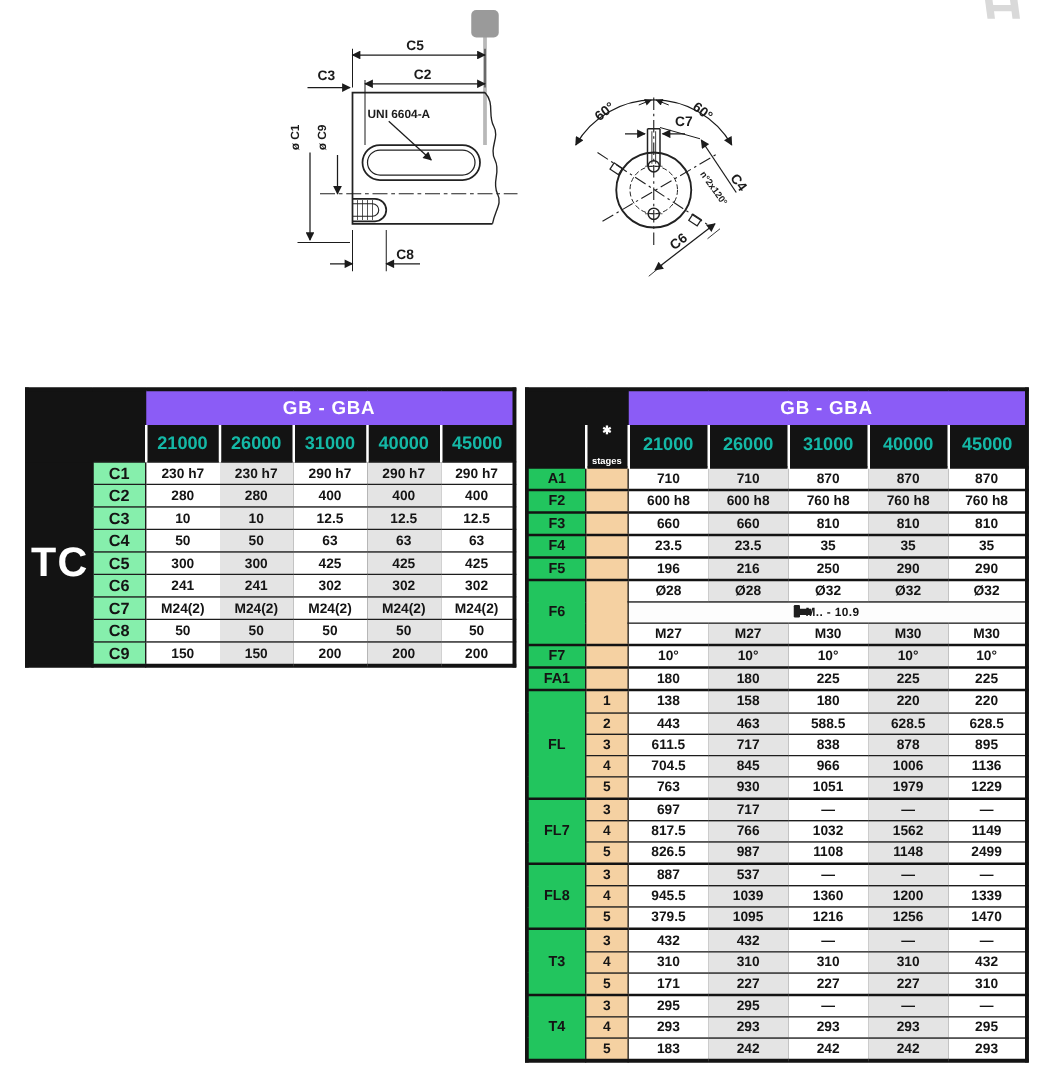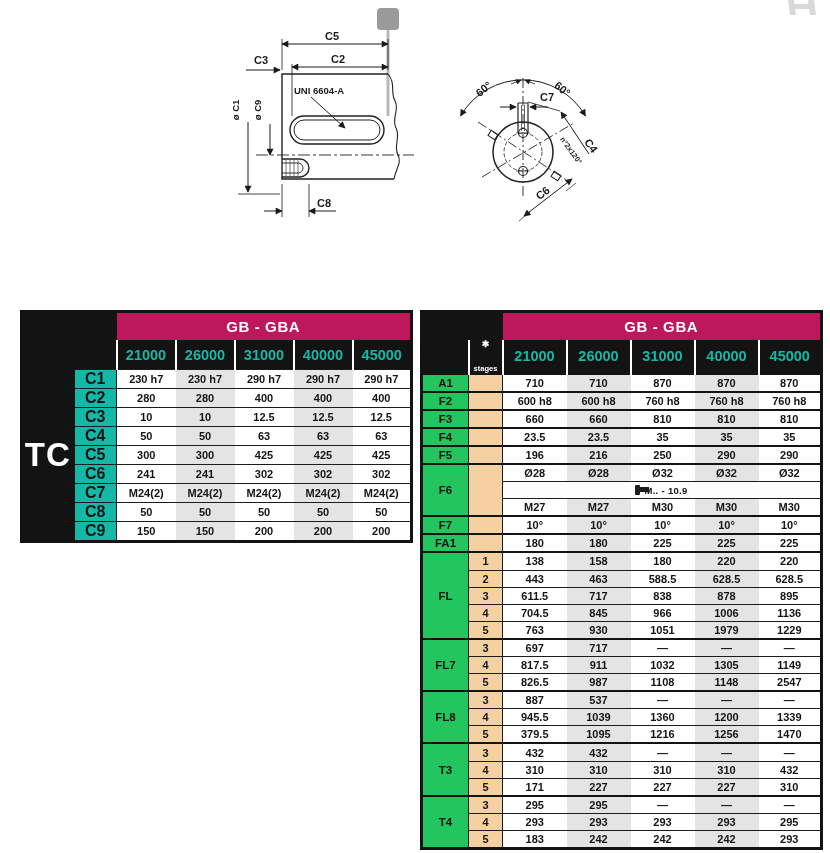--- a/index.html
+++ b/index.html
@@ -12,34 +12,34 @@
 
   #shaft-svg{position:absolute;left:228px;top:4px;}
   #flange-svg{position:absolute;left:448px;top:48px;}
   #corner-logo{position:absolute;right:8px;top:0;}
 
   
   table{border-collapse:collapse;table-layout:fixed;}
   #left-table{position:absolute;left:20px;top:310px;width:390px;border:3px solid #131313;background:#131313;}
   #right-table{position:absolute;left:420px;top:310px;width:400px;border:3px solid #131313;background:#131313;}
 
-  th.title{background:#be185d;color:#fff;font-size:15px;font-weight:bold;height:25px;letter-spacing:.6px;}
+  th.title{background:#8b5cf6;color:#fff;font-size:15px;font-weight:bold;height:25px;letter-spacing:.6px;}
   th.corner{background:#131313;}
   th.colh{background:#131313;color:#14b8a6;font-size:14.5px;font-weight:bold;height:27px;border-left:2px solid #fff;}
   th.stagesh{background:#131313;color:#fff;border-left:2px solid #fff;line-height:1;padding:0;}
   th.stagesh .gear{font-size:9px;display:block;}
   th.stagesh .stlbl{font-size:7.5px;font-weight:bold;display:block;margin-top:16px;}
 
   td{font-size:11px;font-weight:bold;text-align:center;color:#141414;border-top:1.5px solid #1c1c1c;padding:0;}
   #left-table td{height:17px;}
   #right-table td{height:16.1px;border-top:1.2px solid #1c1c1c;}
   #right-table tr.gstart td{border-top:2.2px solid #131313;}
 
   td.side{background:#131313;color:#fff;font-size:33px;font-weight:bold;border:none;letter-spacing:1px;}
-  td.rlabel{background:#14b8a6;border-left:2px solid #131313;border-right:1.2px solid #1c1c1c;font-size:16px;}
+  td.rlabel{background:#86efac;border-left:2px solid #131313;border-right:1.2px solid #1c1c1c;font-size:13px;}
   td.glabel{background:#22c55e;border-right:1.2px solid #1c1c1c;font-size:11.5px;}
   td.stage{background:#f5d1a2;border-right:1.2px solid #1c1c1c;}
   td.val{background:#fff;}
   td.val.alt{background:#e4e4e4;}
   td.merged{background:#fdfdfd;font-size:9.5px;}
   .bolt{display:inline-block;vertical-align:-1px;width:5px;height:10px;background:#1d1d1d;margin-right:4px;border-radius:1px;position:relative;}
   .bolt::after{content:"";position:absolute;left:5px;top:2.5px;width:9px;height:5px;background:#1d1d1d;}
   .bolt-note{letter-spacing:.3px;}
 </style>
 </head>
@@ -424,32 +424,32 @@
         <td class="stage">3</td>
         <td class="val">697</td>
         <td class="val alt">717</td>
         <td class="val">—</td>
         <td class="val alt">—</td>
         <td class="val">—</td>
       </tr>
       <tr>
         <td class="stage">4</td>
         <td class="val">817.5</td>
-        <td class="val alt">911</td>
+        <td class="val alt">766</td>
         <td class="val">1032</td>
-        <td class="val alt">1305</td>
+        <td class="val alt">1562</td>
         <td class="val">1149</td>
       </tr>
       <tr>
         <td class="stage">5</td>
         <td class="val">826.5</td>
         <td class="val alt">987</td>
         <td class="val">1108</td>
         <td class="val alt">1148</td>
-        <td class="val">2547</td>
+        <td class="val">2499</td>
       </tr>
       <tr class="gstart">
         <td class="glabel" rowspan="3">FL8</td>
         <td class="stage">3</td>
         <td class="val">887</td>
         <td class="val alt">537</td>
         <td class="val">—</td>
         <td class="val alt">—</td>
         <td class="val">—</td>
       </tr>

